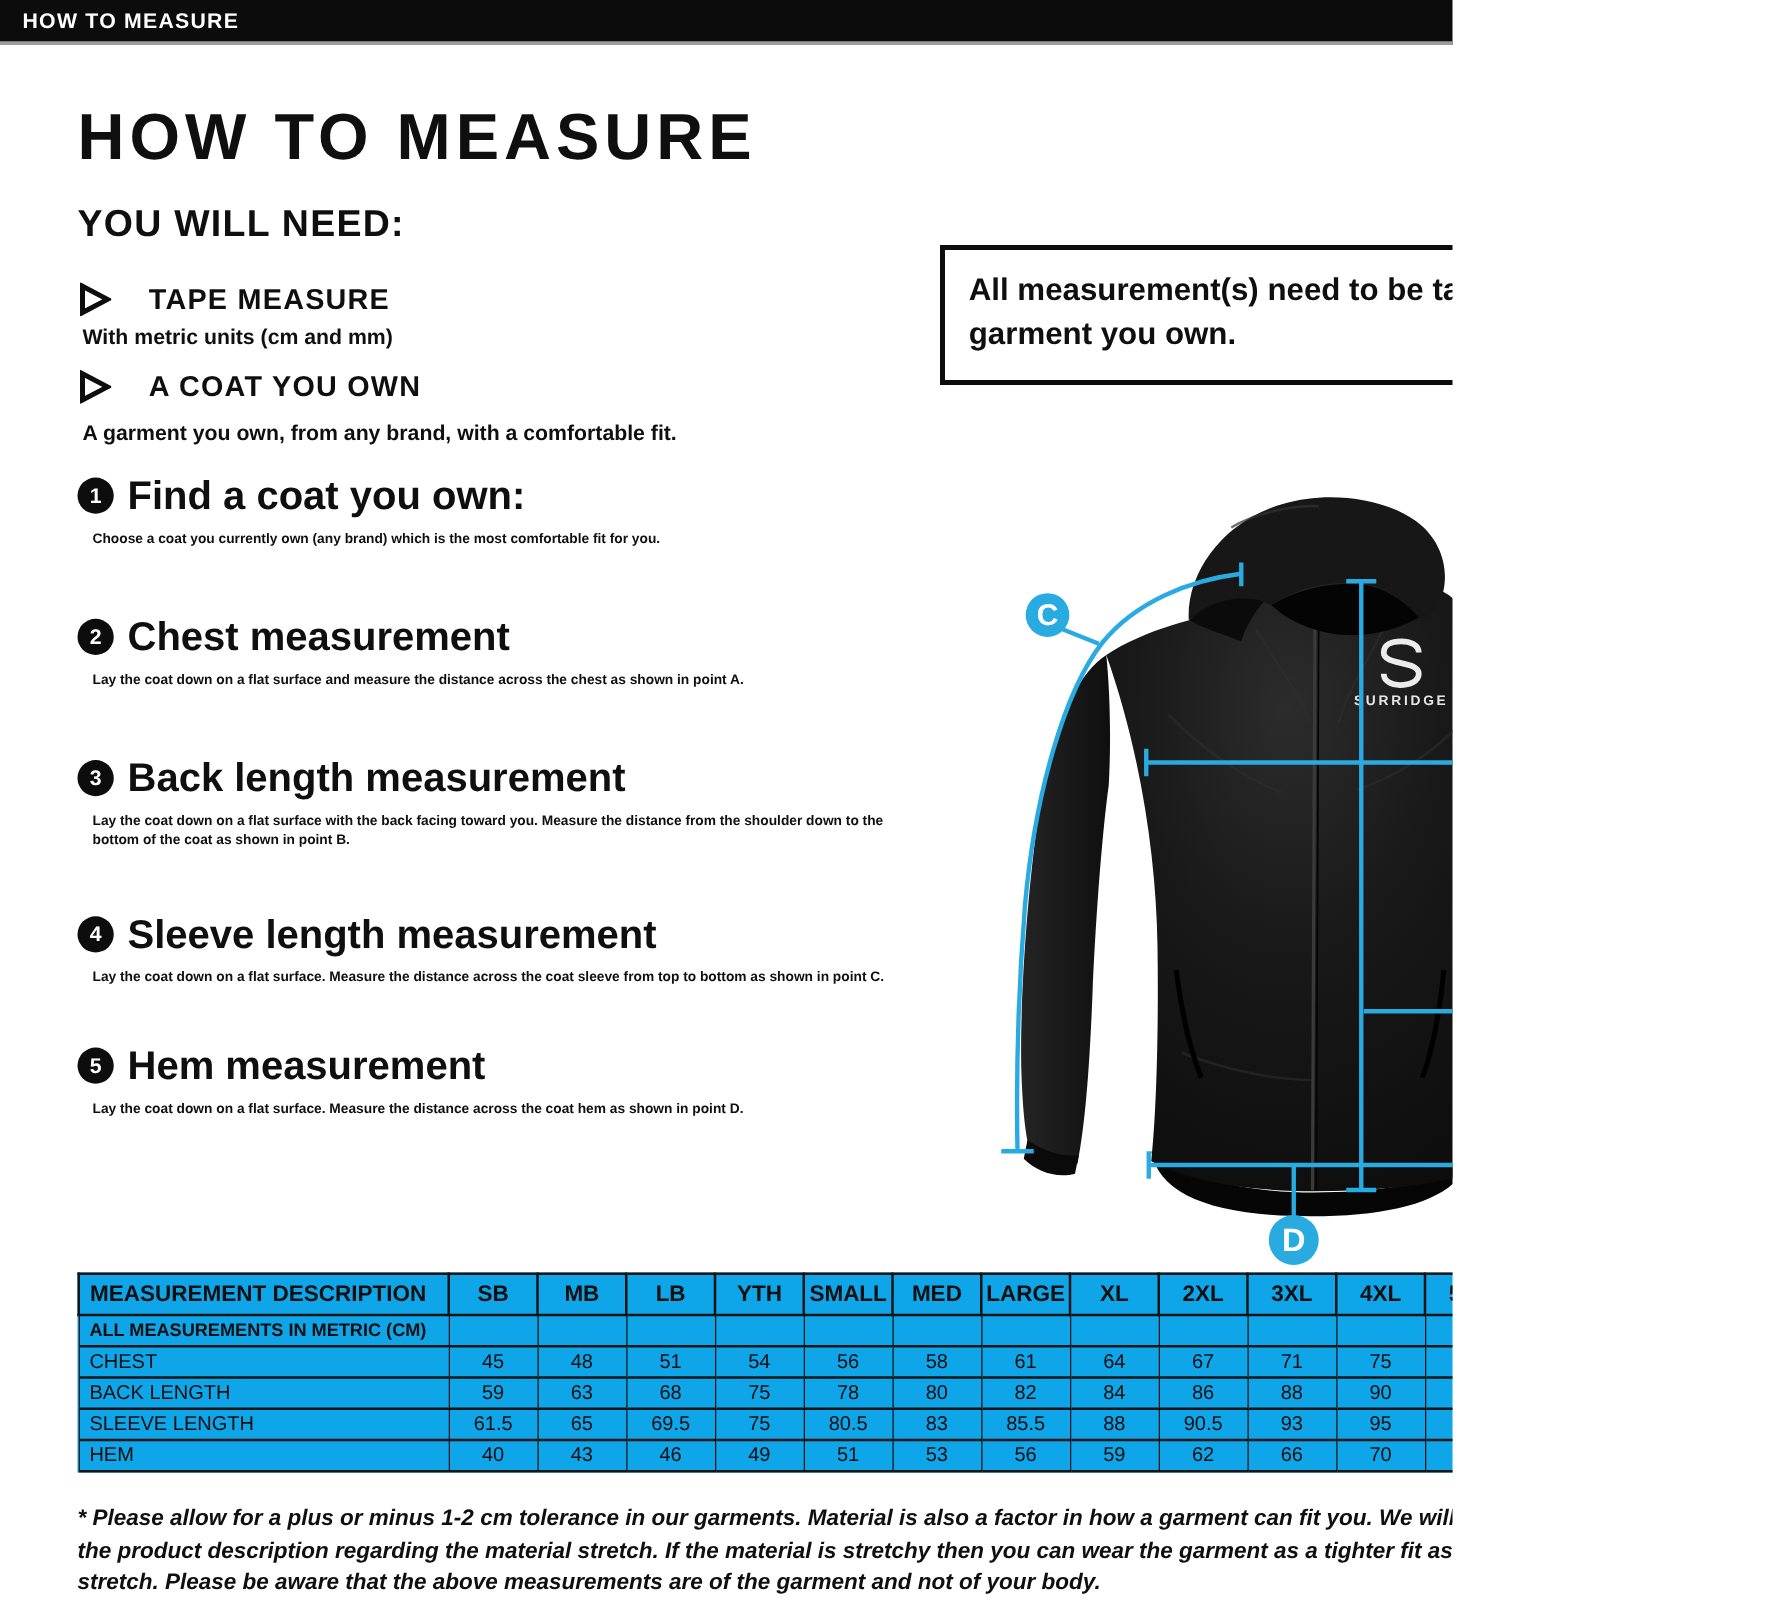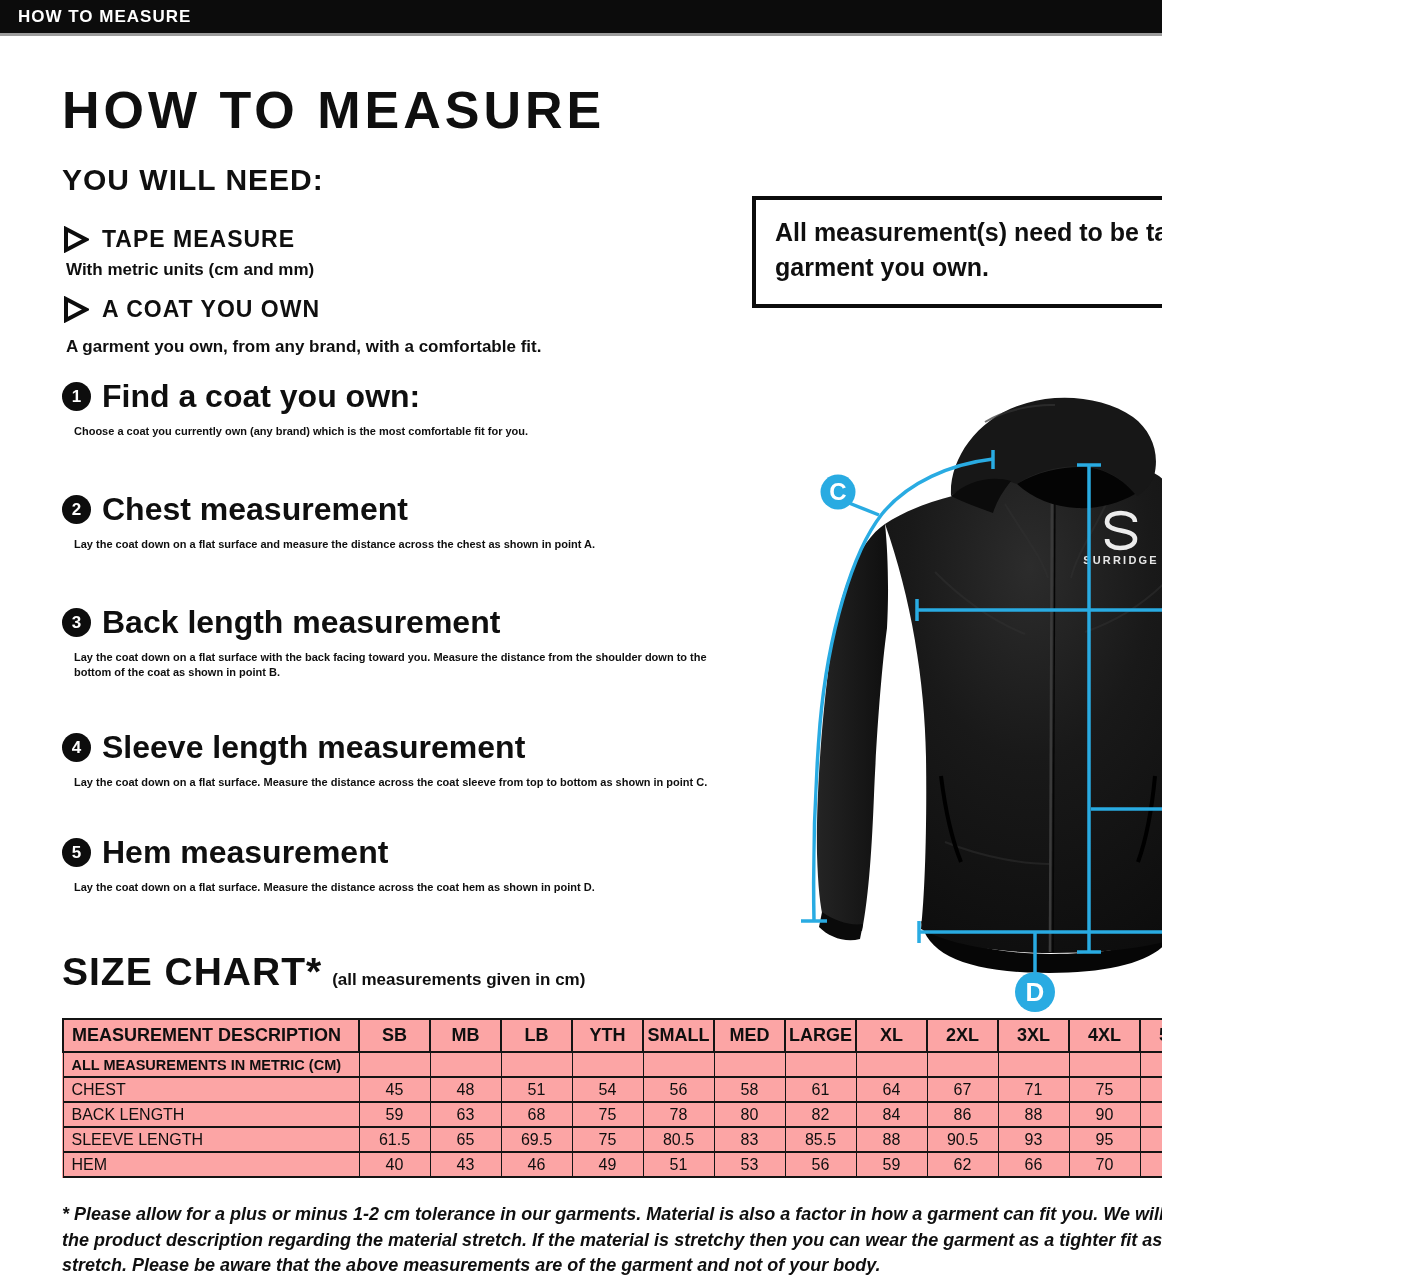--- a/index.html
+++ b/index.html
@@ -12,40 +12,40 @@
   
   .topbar { left:0; top:0; width:1417px; height:33px; background:#0c0c0c; border-bottom:3px solid #9c9c9c; }
   .topbar-title { left:18px; top:0; height:33px; line-height:33px; color:#ffffff; font-size:17px; font-weight:bold; letter-spacing:1px; }
   .topbar-logo { right:10px; top:1px; }
 
   
   .h1 { left:62px; top:84px; font-size:52px; font-weight:bold; letter-spacing:4px; line-height:1; }
   .h2 { left:62px; top:163px; font-size:30px; font-weight:bold; letter-spacing:1px; }
 
   
-  .req-head { display:flex; align-items:center; gap:13px; }
+  .req-head { display:flex; align-items:center; gap:30px; }
   .req-label { font-size:23px; font-weight:bold; letter-spacing:1px; }
   .req-desc { font-size:17px; font-weight:bold; }
 
   
   .step-head { display:flex; align-items:center; gap:11px; }
   .badge { width:29px; height:29px; border-radius:50%; background:#0d0d0d; color:#ffffff;
            font-size:17px; font-weight:bold; display:flex; align-items:center; justify-content:center; flex:0 0 auto; }
   .step-title { font-size:32px; font-weight:bold; }
   .step-desc { margin-top:9px; margin-left:12px; font-size:11px; font-weight:bold; line-height:1.33; width:645px; }
 
   
   .notice { left:752px; top:196px; width:612px; height:112px; box-sizing:border-box;
             border:4px solid #0c0c0c; padding:15px 19px; font-size:25px; font-weight:bold; line-height:1.4; }
 
   
   .size-title-row { left:62px; top:950px; display:flex; align-items:baseline; gap:10px; }
   .size-title { font-size:39px; font-weight:bold; letter-spacing:1px; }
   .size-sub { font-size:17px; font-weight:bold; }
-  table.size { left:62px; top:1018px; border-collapse:collapse; table-layout:fixed; width:1148px; background:#fca5a5; }
+  table.size { left:62px; top:1018px; border-collapse:collapse; table-layout:fixed; width:1148px; background:#0ea5e9; }
   table.size th { border:2px solid #141414; height:31px; font-size:18px; font-weight:bold; padding:0; }
   table.size th.desc { text-align:left; padding-left:8px; }
   table.size td { border:1px solid #141414; border-top:2px solid #141414; border-bottom:2px solid #141414;
                   height:23px; font-size:16px; text-align:center; padding:0; }
   table.size td.lbl { text-align:left; padding-left:8px; }
   table.size td.metric { font-size:14.5px; font-weight:bold;margin-top:36px; }
 
   
   .footnote { left:62px; top:1202px; width:1300px; font-size:18px; font-weight:bold; font-style:italic; line-height:1.42; }
 
@@ -208,24 +208,20 @@
       <text x="489" y="122" font-size="26" font-weight="bold" fill="#ffffff" text-anchor="middle">A</text>
       <circle cx="469" cy="437" r="20" fill="#29abe2"></circle>
       <text x="469" y="446" font-size="26" font-weight="bold" fill="#ffffff" text-anchor="middle">B</text>
       <circle cx="83" cy="120" r="17.5" fill="#29abe2"></circle>
       <text x="83" y="128" font-size="24" font-weight="bold" fill="#ffffff" text-anchor="middle">C</text>
       <circle cx="280" cy="620" r="20" fill="#29abe2"></circle>
       <text x="280" y="629" font-size="26" font-weight="bold" fill="#ffffff" text-anchor="middle">D</text>
     </g>
   </svg>
 
-  <div class="abs size-title-row">
-    <span class="size-title">SIZE CHART*</span>
-    <span class="size-sub">(all measurements given in cm)</span>
-  </div>
 
   <table class="abs size">
     <colgroup>
       <col style="width:296px">
       <col style="width:71px">
         <col style="width:71px">
         <col style="width:71px">
         <col style="width:71px">
       <col style="width:71px">
         <col style="width:71px">

